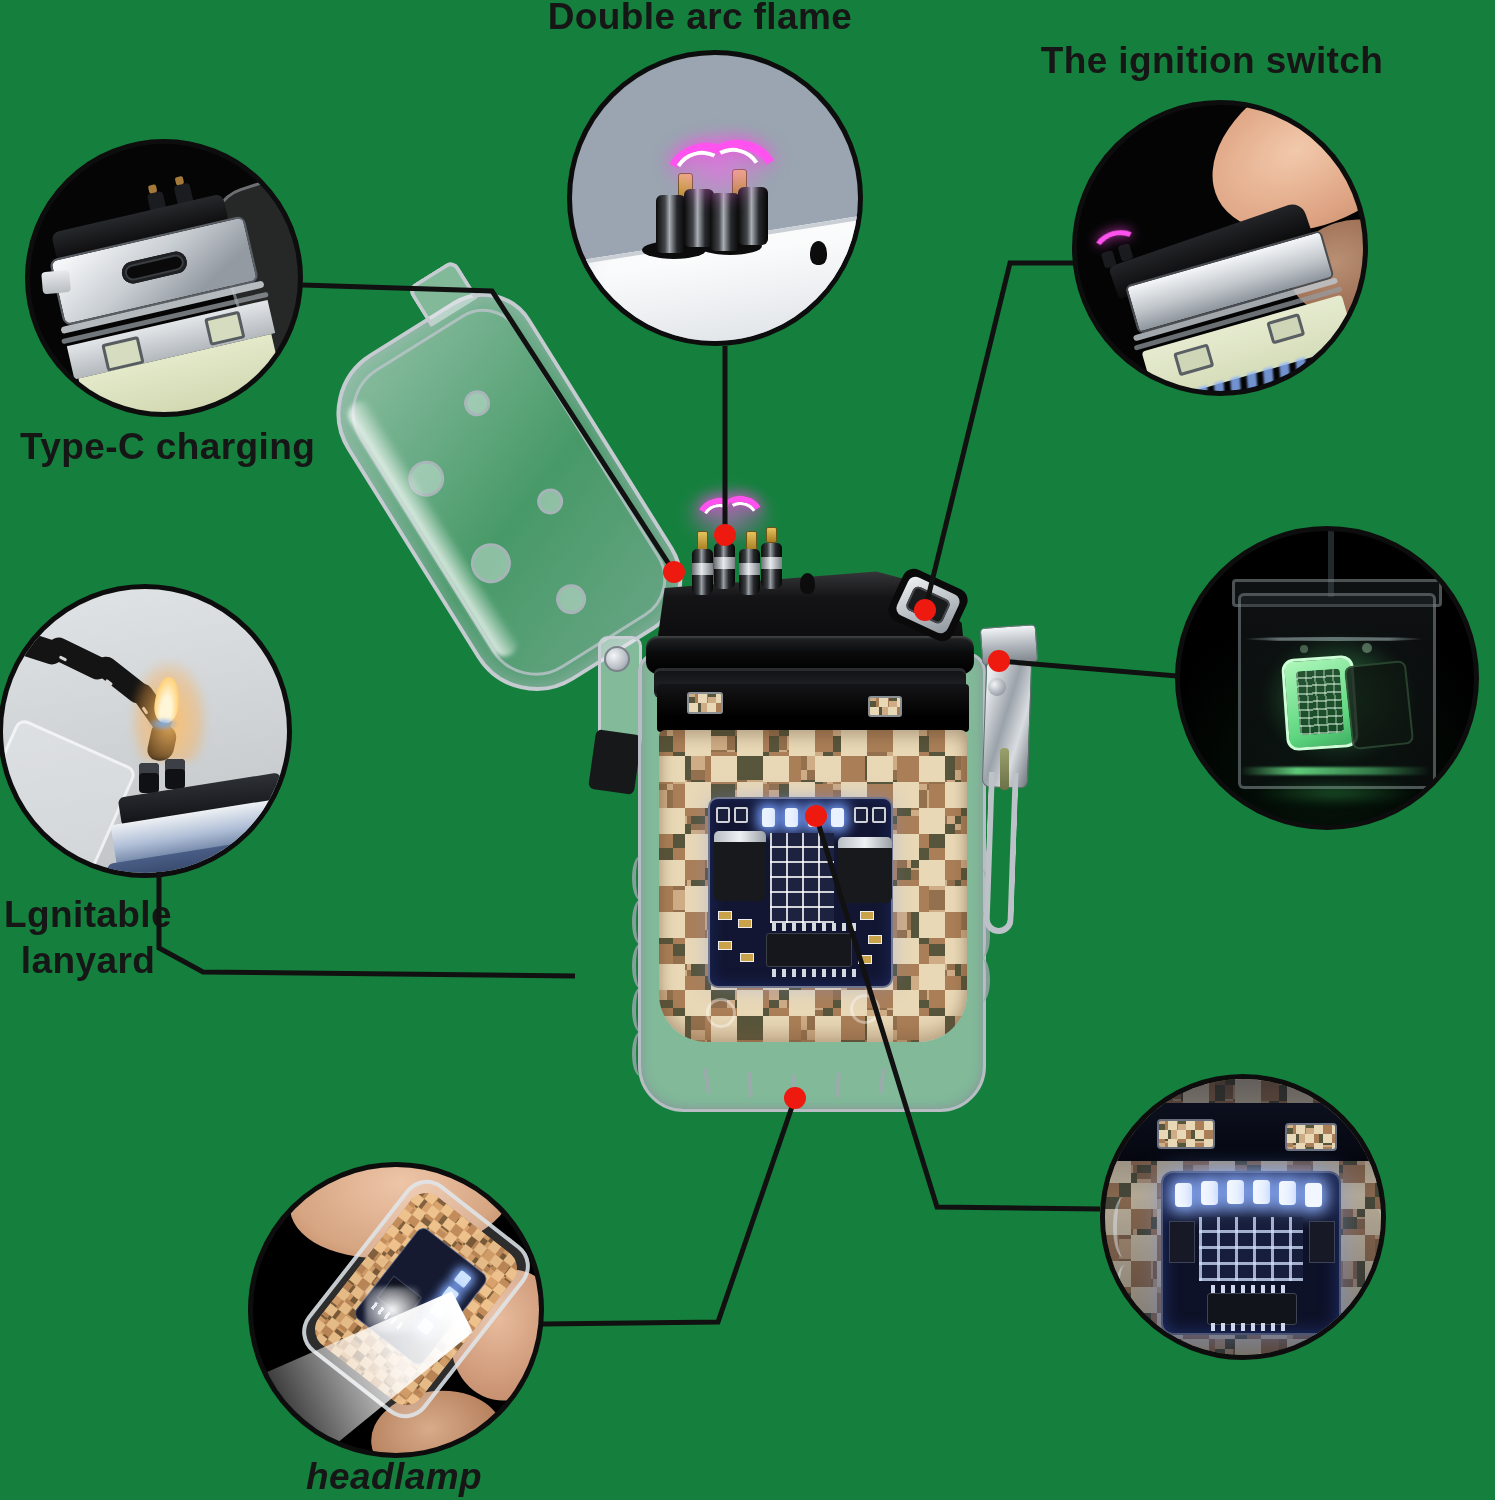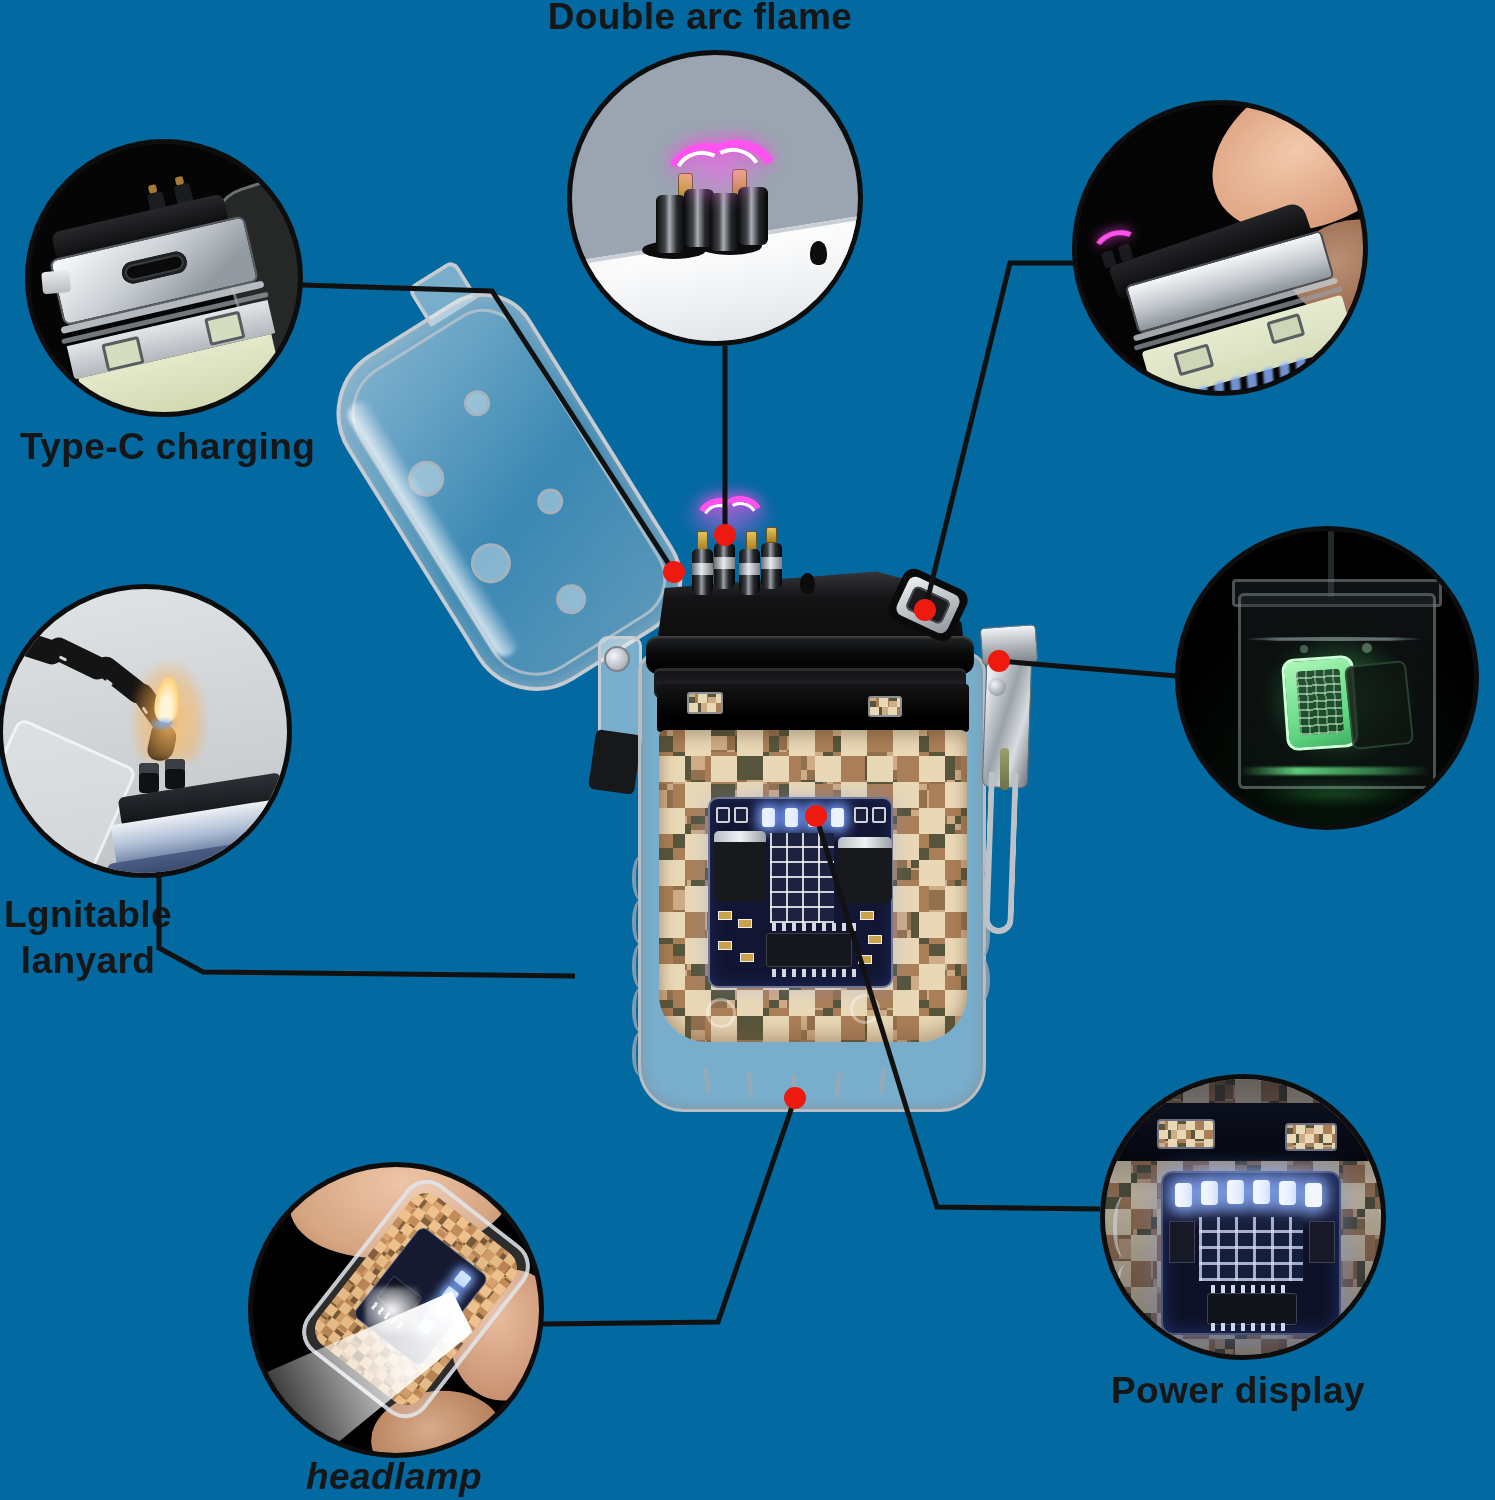--- a/index.html
+++ b/index.html
@@ -1,16 +1,16 @@
 <!DOCTYPE html>
 <html><head>
 <meta charset="utf-8">
 <style>
   html,body{margin:0;padding:0;background:#fff;}
-  .canvas{position:relative;width:1495px;height:1500px;background:#0369a1;overflow:hidden;
+  .canvas{position:relative;width:1495px;height:1500px;background:#15803d;overflow:hidden;
           font-family:"Liberation Sans","DejaVu Sans",sans-serif;}
   
   .label{position:absolute;font-size:37px;font-weight:600;color:#161616;letter-spacing:.4px;
          text-align:center;line-height:46px;z-index:20;white-space:nowrap;}
   
   .callout{position:absolute;border-radius:50%;border:5px solid #0d0d0d;overflow:hidden;
            box-sizing:border-box;z-index:10;}
   .callout *{position:absolute;}
   
   .camo{background-color:#ceac85;
@@ -399,26 +399,26 @@
       </div>
     </div>
     <div style="left:-44px;top:112px;width:264px;height:204px;filter:blur(2px);
          clip-path:polygon(92% 6%,100% 26%,30% 100%,0 100%,0 58%);
          background:linear-gradient(245deg,rgba(255,255,255,1) 10%,rgba(255,255,255,.85) 32%,rgba(255,255,255,.1) 78%,transparent);"></div>
     <div style="left:112px;top:120px;width:54px;height:46px;filter:blur(2px);
          background:radial-gradient(#fff,rgba(255,255,255,.35) 70%,transparent);"></div>
   </div>
 
   <div class="label" style="left:520px;top:-6px;width:360px;">Double arc flame</div>
+  <div class="label" style="left:1032px;top:38px;width:360px;">The ignition switch</div>
   <div class="label" style="left:20px;top:424px;">Type-C charging</div>
   <div class="label" style="left:-12px;top:892px;width:200px;">
     <span style="display:block;">Lgnitable</span>
     <span style="display:block;">lanyard</span>
   </div>
-  <div class="label" style="left:1108px;top:1368px;width:260px;">Power display</div>
   <div class="label" style="left:274px;top:1454px;width:240px;font-style:italic;">headlamp</div>
 
   <svg class="wires" width="1495" height="1500" viewBox="0 0 1495 1500">
     <polyline points="725,346 725,535" fill="none" stroke="#111" stroke-width="5"></polyline>
     <polyline points="1073,263 1010,263 925,610" fill="none" stroke="#111" stroke-width="5"></polyline>
     <polyline points="302,285 492,291 674,572" fill="none" stroke="#111" stroke-width="5"></polyline>
     <polyline points="159,872 159,948 203,972 575,976" fill="none" stroke="#111" stroke-width="5"></polyline>
     <polyline points="999,661 1177,676" fill="none" stroke="#111" stroke-width="5"></polyline>
     <polyline points="816,816 937,1207 1100,1209" fill="none" stroke="#111" stroke-width="5"></polyline>
     <polyline points="543,1324 718,1322 795,1098" fill="none" stroke="#111" stroke-width="5"></polyline>

